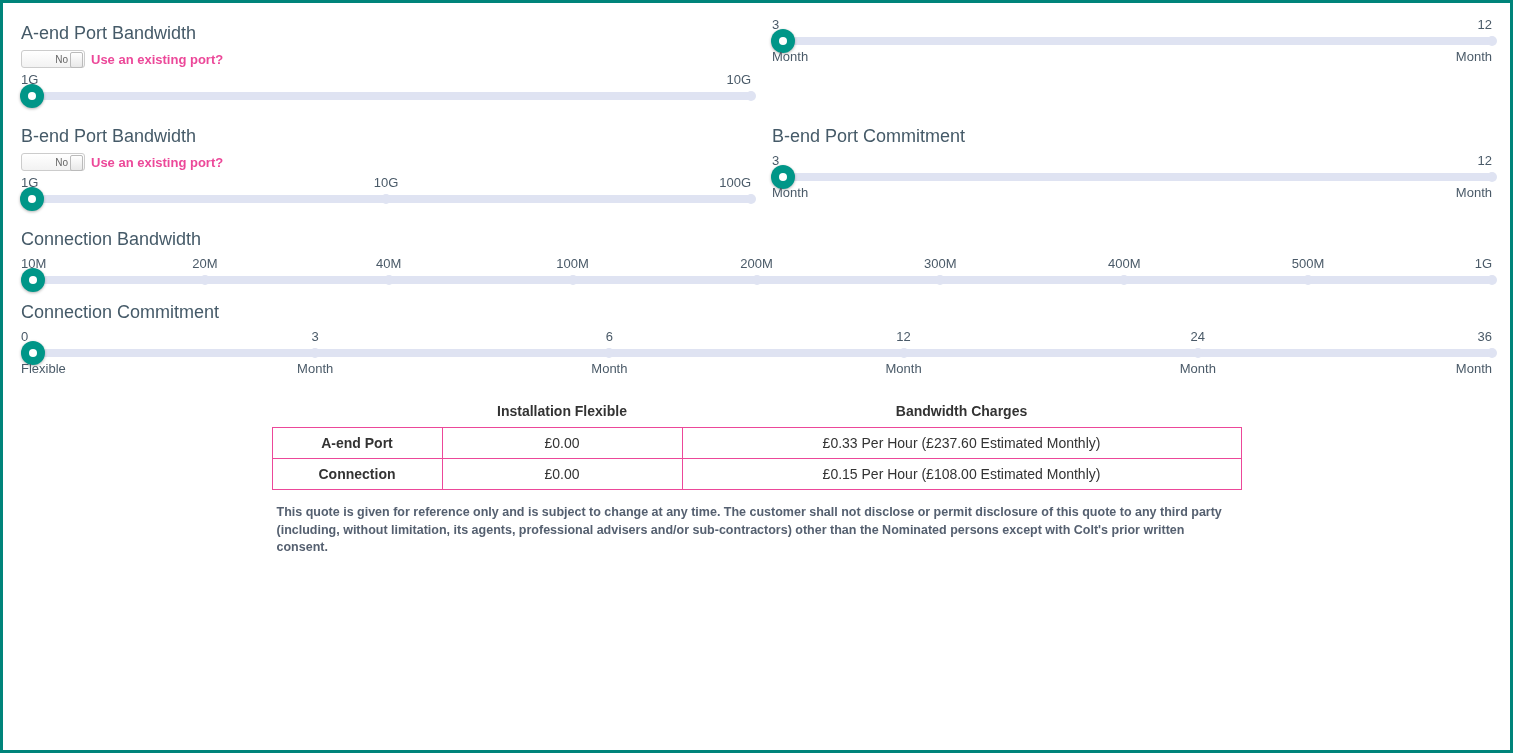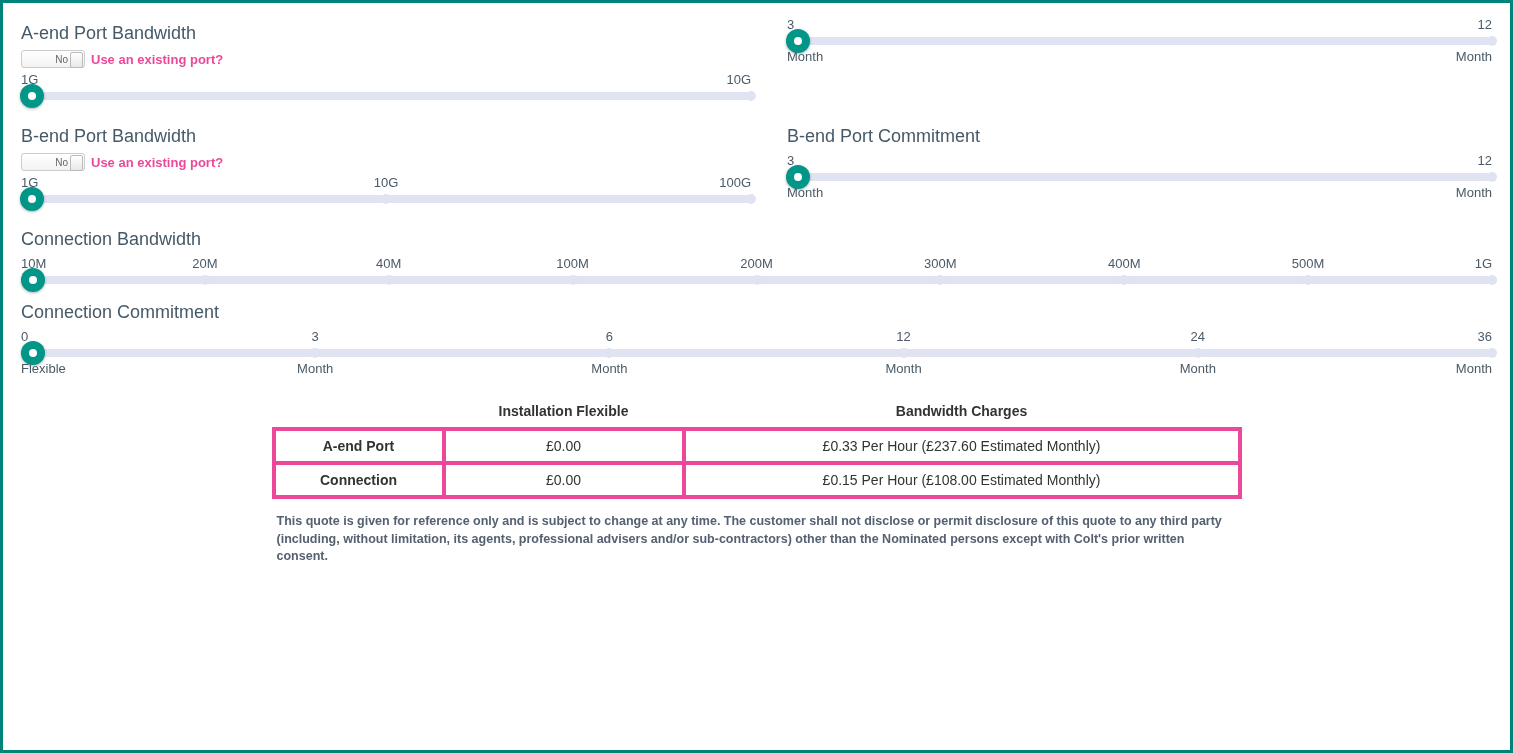--- a/index.html
+++ b/index.html
@@ -16,21 +16,21 @@
     padding: 12px 18px 8px 18px;
     position: relative;
   }
   .section-title {
     font-size: 18px;
     color: #455a68;
     margin: 8px 0 6px 0;
   }
   .row2 {
     display: flex;
-    gap: 36px;
+    gap: 21px;
   }
   .col-left { width: 730px; }
   .col-right { flex: 1; }
 
   
   .toggle-line {
     display: flex;
     align-items: center;
     gap: 6px;
     margin-bottom: 4px;
@@ -144,21 +144,21 @@
     font-size: 14px;
     color: #333;
   }
   table.charges th {
     font-weight: bold;
     padding: 8px 10px;
     text-align: center;
     border: none;
   }
   table.charges td {
-    border: 4px solid #ec4899;
+    border: 1px solid #ec4899;
     padding: 7px 10px;
     text-align: center;
   }
   table.charges td.rowhead { font-weight: bold; width: 170px; }
   table.charges th:first-child, table.charges td.rowhead { }
   table.charges .install-col { width: 240px; }
 
   .disclaimer {
     font-size: 12.5px;
     color: #556070;

